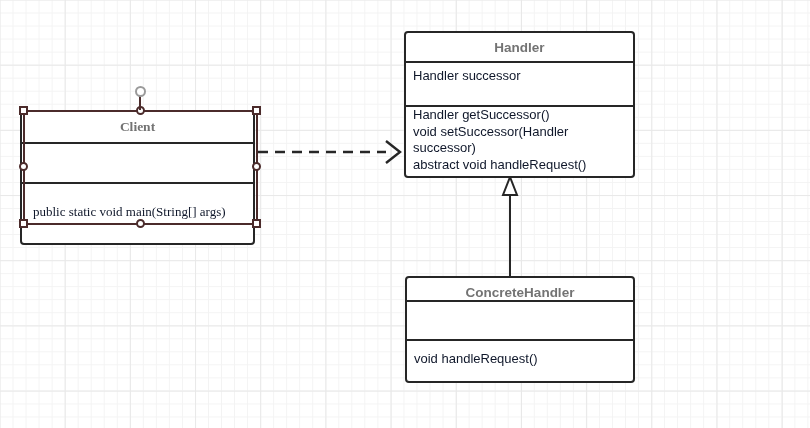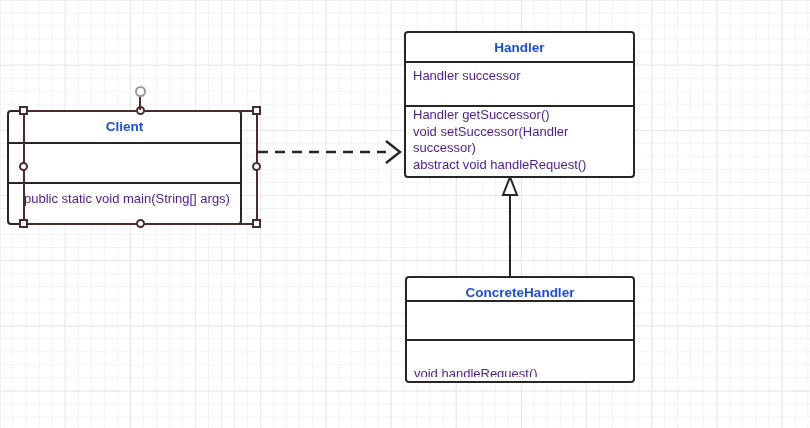--- a/index.html
+++ b/index.html
@@ -40,52 +40,52 @@
   .uml-class .compartment {
     box-sizing: border-box;
     overflow: hidden;
   }
   .uml-class .compartment.divided {
     border-bottom: 2px solid #262626;
   }
   .uml-class .cls-name {
     font-weight: bold;
     font-size: 13.5px;
-    color: #1d4ed8;
+    color: #737373;
     text-align: center;
     line-height: 1.2;
     padding-top: 7px;
   }
   .uml-class .cls-attrs,
   .uml-class .cls-methods {
     font-size: 13px;
     line-height: 16.5px;
     padding: 5px 6px 4px 7px;
-    color: #4c1d95;
+    color: #0f172a;
     white-space: pre-wrap;
     word-break: normal;
   }
 
   
   #class-handler { left: 404px; top: 31px; width: 231px; height: 147px; }
   #class-handler .cls-name     { height: 30px; }
   #class-handler .cls-attrs    { height: 44px; }
   #class-handler .cls-methods  { height: 69px; padding-top: 0; }
 
   
   #class-concretehandler { left: 405px; top: 276px; width: 230px; height: 107px; }
   #class-concretehandler .cls-name    { height: 24px; }
   #class-concretehandler .cls-attrs   { height: 39px; }
-  #class-concretehandler .cls-methods { height: 36px; padding-top: 25px; }
+  #class-concretehandler .cls-methods { height: 36px; padding-top: 10px; }
 
   
-  #class-client { left: 7px; top: 110px; width: 235px; height: 115px; }
+  #class-client { left: 20px; top: 110px; width: 235px; height: 135px; font-family: Liberation Serif, serif; }
   #class-client .cls-name    { height: 32px; }
   #class-client .cls-attrs   { height: 40px; }
-  #class-client .cls-methods { height: 39px; padding-top: 7px; padding-left: 11px; text-align: center; }
+  #class-client .cls-methods { height: 39px; padding-top: 20px; padding-left: 11px; }
 
   
   .connector { position: absolute; overflow: visible; pointer-events: none; }
 
   
   .sel-handle-square {
     position: absolute;
     width: 9px;
     height: 9px;
     box-sizing: border-box;

